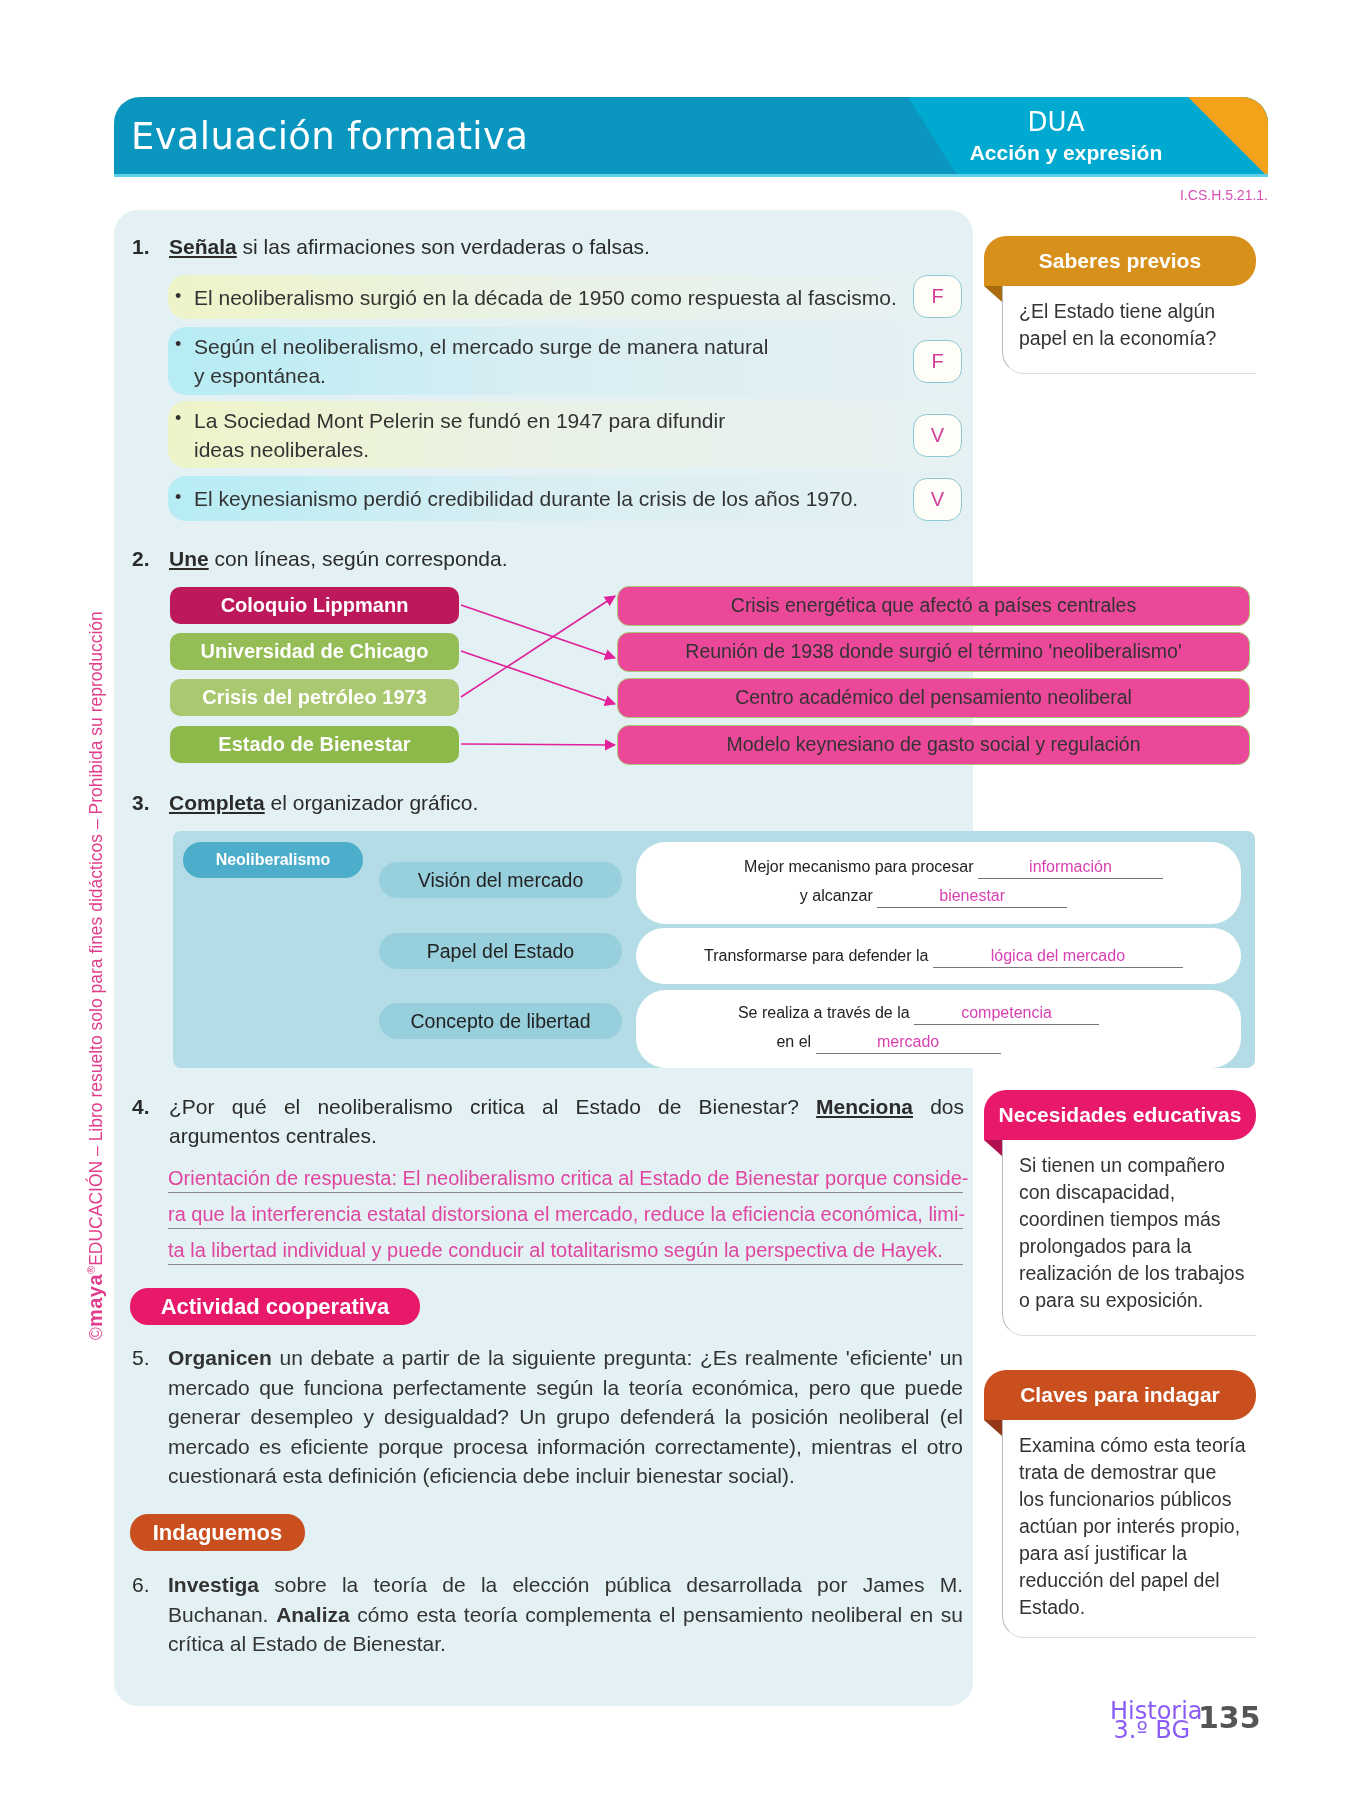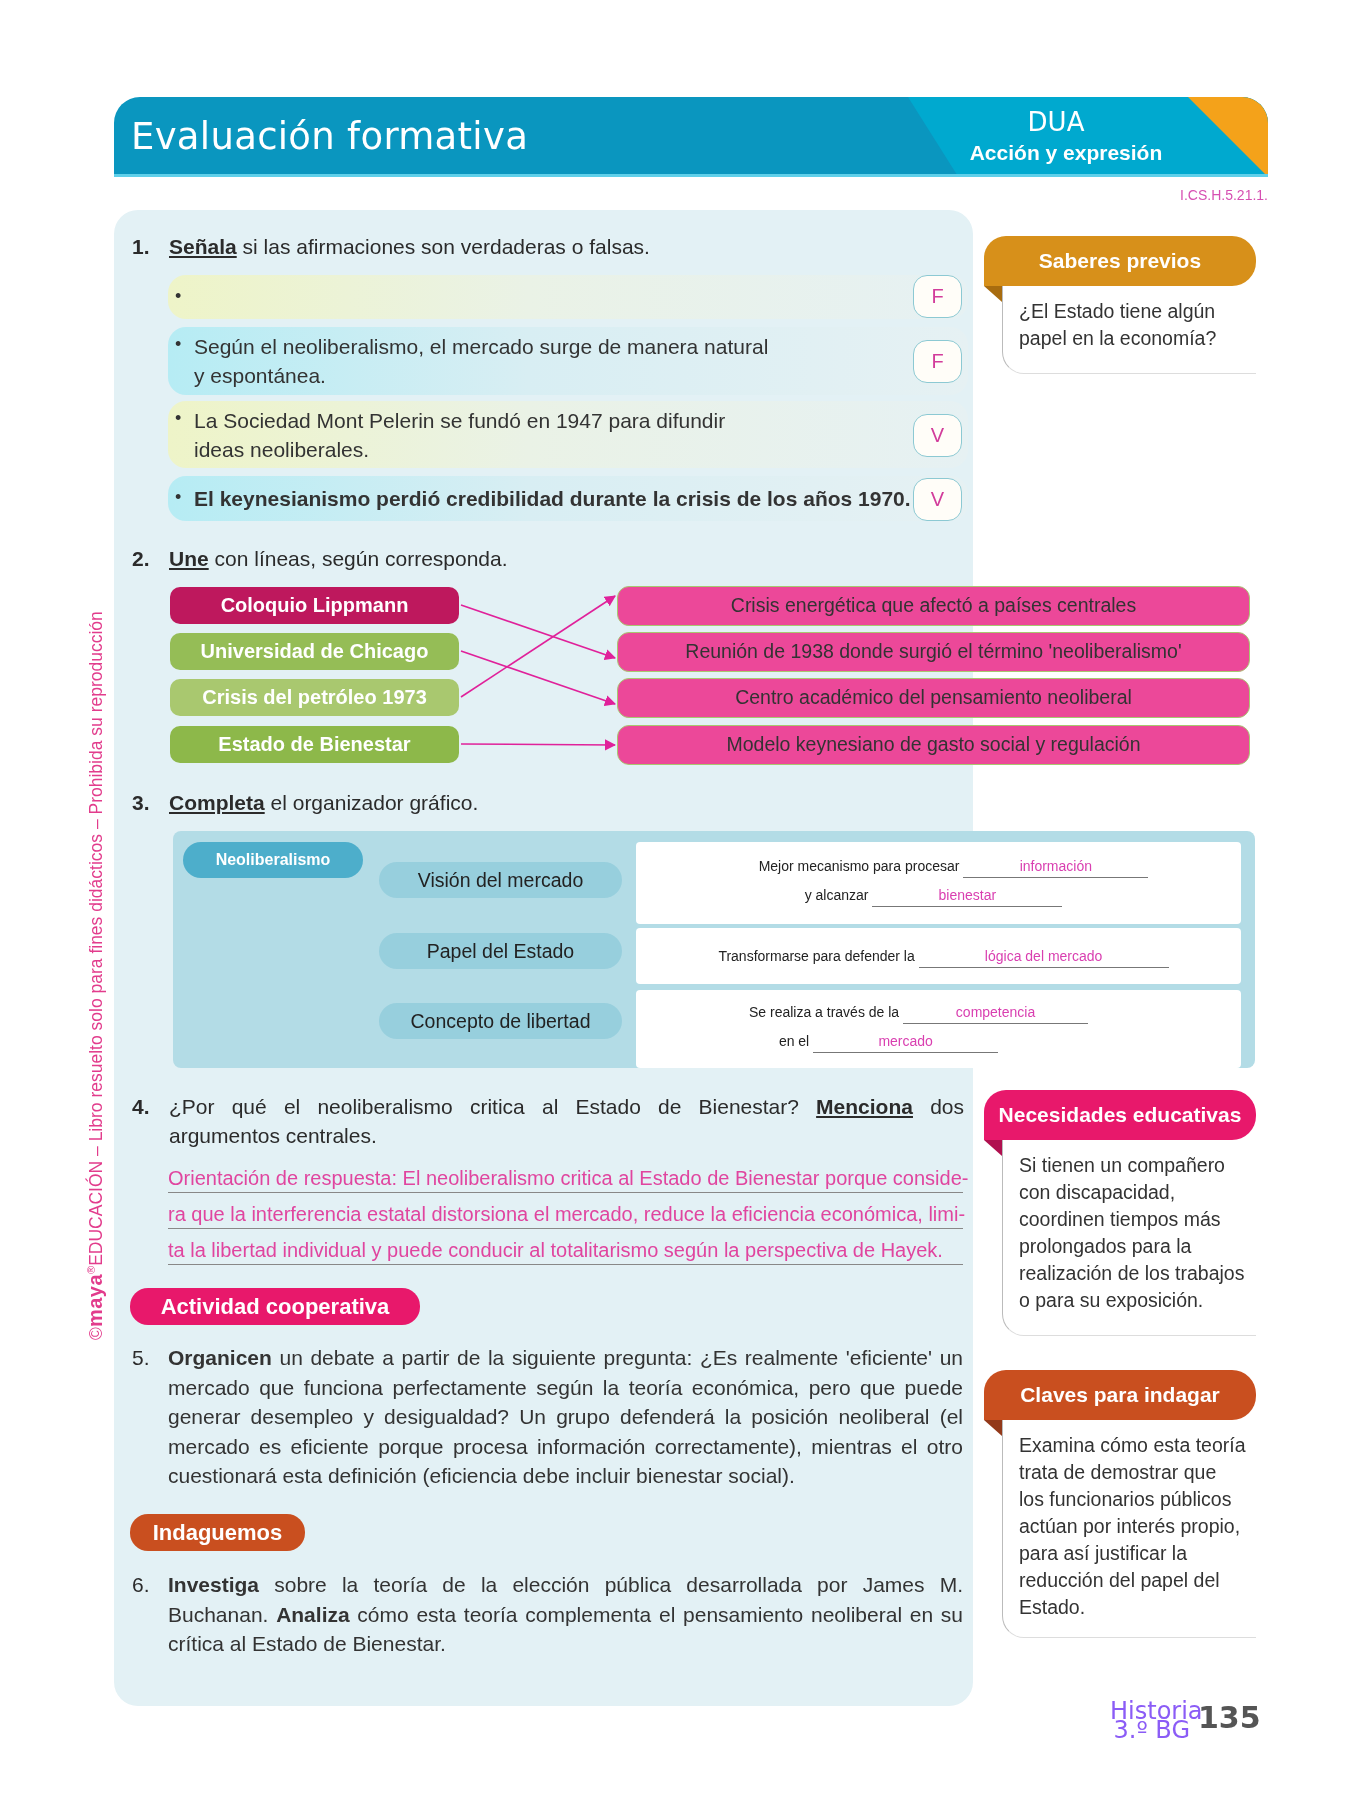--- a/index.html
+++ b/index.html
@@ -37,21 +37,21 @@
   .ans-box { position: absolute; left: 913px; width: 49px; height: 43px; border: 1.5px solid #8cc9d3; border-radius: 14px; background: #fffdf8; color: #d23c9b; font-size: 20px; text-align: center; line-height: 40px; }
 
   
   .lbox { position: absolute; left: 170px; width: 289px; height: 37px; border-radius: 10px; color: #fff; font-weight: bold; font-size: 20px; text-align: center; line-height: 37px; }
   .rbox { position: absolute; left: 617px; width: 633px; height: 40px; border-radius: 12px; border: 1.5px solid #a8c770; background: #ec4899; color: #333; font-size: 19.5px; text-align: center; line-height: 37px; }
 
   
   .org { left: 173px; top: 831px; width: 1082px; height: 237px; background: #b3dce6; border-radius: 8px; }
   .pill-main { position: absolute; left: 183px; top: 842px; width: 180px; height: 36px; border-radius: 18px; background: #4daecb; color: #fff; font-weight: bold; font-size: 16px; text-align: center; line-height: 36px; }
   .pill { position: absolute; left: 379px; width: 243px; height: 36px; border-radius: 18px; background: #97cfdd; color: #222; font-size: 19.5px; text-align: center; line-height: 36px; }
-  .wbox { position: absolute; left: 636px; width: 605px; background: #fff; border-radius: 4px; color: #222; font-size: 14px; text-align: center; }
+  .wbox { position: absolute; left: 636px; width: 605px; background: #fff; border-radius: 30px; color: #222; font-size: 16px; text-align: center; }
   .blank { display: inline-block; border-bottom: 1.5px solid #777; color: #d93fb0; text-align: center; line-height: 22px; }
 
   
   .ansline { position: absolute; left: 168px; width: 795px; border-bottom: 1.5px solid #888; color: #e0459f; font-size: 20px; line-height: 28px; white-space: nowrap; font-family: "Liberation Sans Narrow", "Liberation Sans", sans-serif; }
 
   .tag { position: absolute; height: 37px; border-radius: 18px; color: #fff; font-weight: bold; font-size: 22px; line-height: 37px; text-align: center; }
 
   .para { position: absolute; left: 168px; width: 795px; font-size: 21px; line-height: 29.5px; color: #333; text-align: justify; }
 
   
@@ -81,40 +81,41 @@
 
 <div class="abs panel"></div>
 
 <div class="abs q" style="left:132px; top:232px; width:820px;">
   <span class="num">1.</span>
   <span style="margin-left:37px;"><b>Señala</b><span> si las afirmaciones son verdaderas o falsas.</span></span>
 </div>
 
 <div class="row y" style="top:275px; height:44px;">
   <span class="bullet" style="top:11px;">•</span>
+  <div class="txt" style="top:8px;">El neoliberalismo surgió en la década de 1950 como respuesta al fascismo.</div>
 </div>
 <div class="ans-box" style="top:275px;">F</div>
 
 <div class="row c" style="top:327px; height:68px;">
   <span class="bullet" style="top:7px;">•</span>
   <div class="txt" style="top:5px;">Según el neoliberalismo, el mercado surge de manera natural</div>
   <div class="txt" style="top:34px;">y espontánea.</div>
 </div>
 <div class="ans-box" style="top:340px;">F</div>
 
 <div class="row y" style="top:401px; height:67px;">
   <span class="bullet" style="top:7px;">•</span>
   <div class="txt" style="top:5px;">La Sociedad Mont Pelerin se fundó en 1947 para difundir</div>
   <div class="txt" style="top:34px;">ideas neoliberales.</div>
 </div>
 <div class="ans-box" style="top:414px;">V</div>
 
 <div class="row c" style="top:476px; height:45px;">
   <span class="bullet" style="top:11px;">•</span>
-  <div class="txt" style="top:8px;font-weight:bold;">El keynesianismo perdió credibilidad durante la crisis de los años 1970.</div>
+  <div class="txt" style="top:8px;">El keynesianismo perdió credibilidad durante la crisis de los años 1970.</div>
 </div>
 <div class="ans-box" style="top:478px;">V</div>
 
 <div class="abs q" style="left:132px; top:544px; width:820px;">
   <span class="num">2.</span>
   <span style="margin-left:37px;"><b>Une</b><span> con líneas, según corresponda.</span></span>
 </div>
 
 <div class="lbox" style="top:587px; background:#be185d;">Coloquio Lippmann</div>
 <div class="lbox" style="top:633px; background:#95bd56;">Universidad de Chicago</div>

